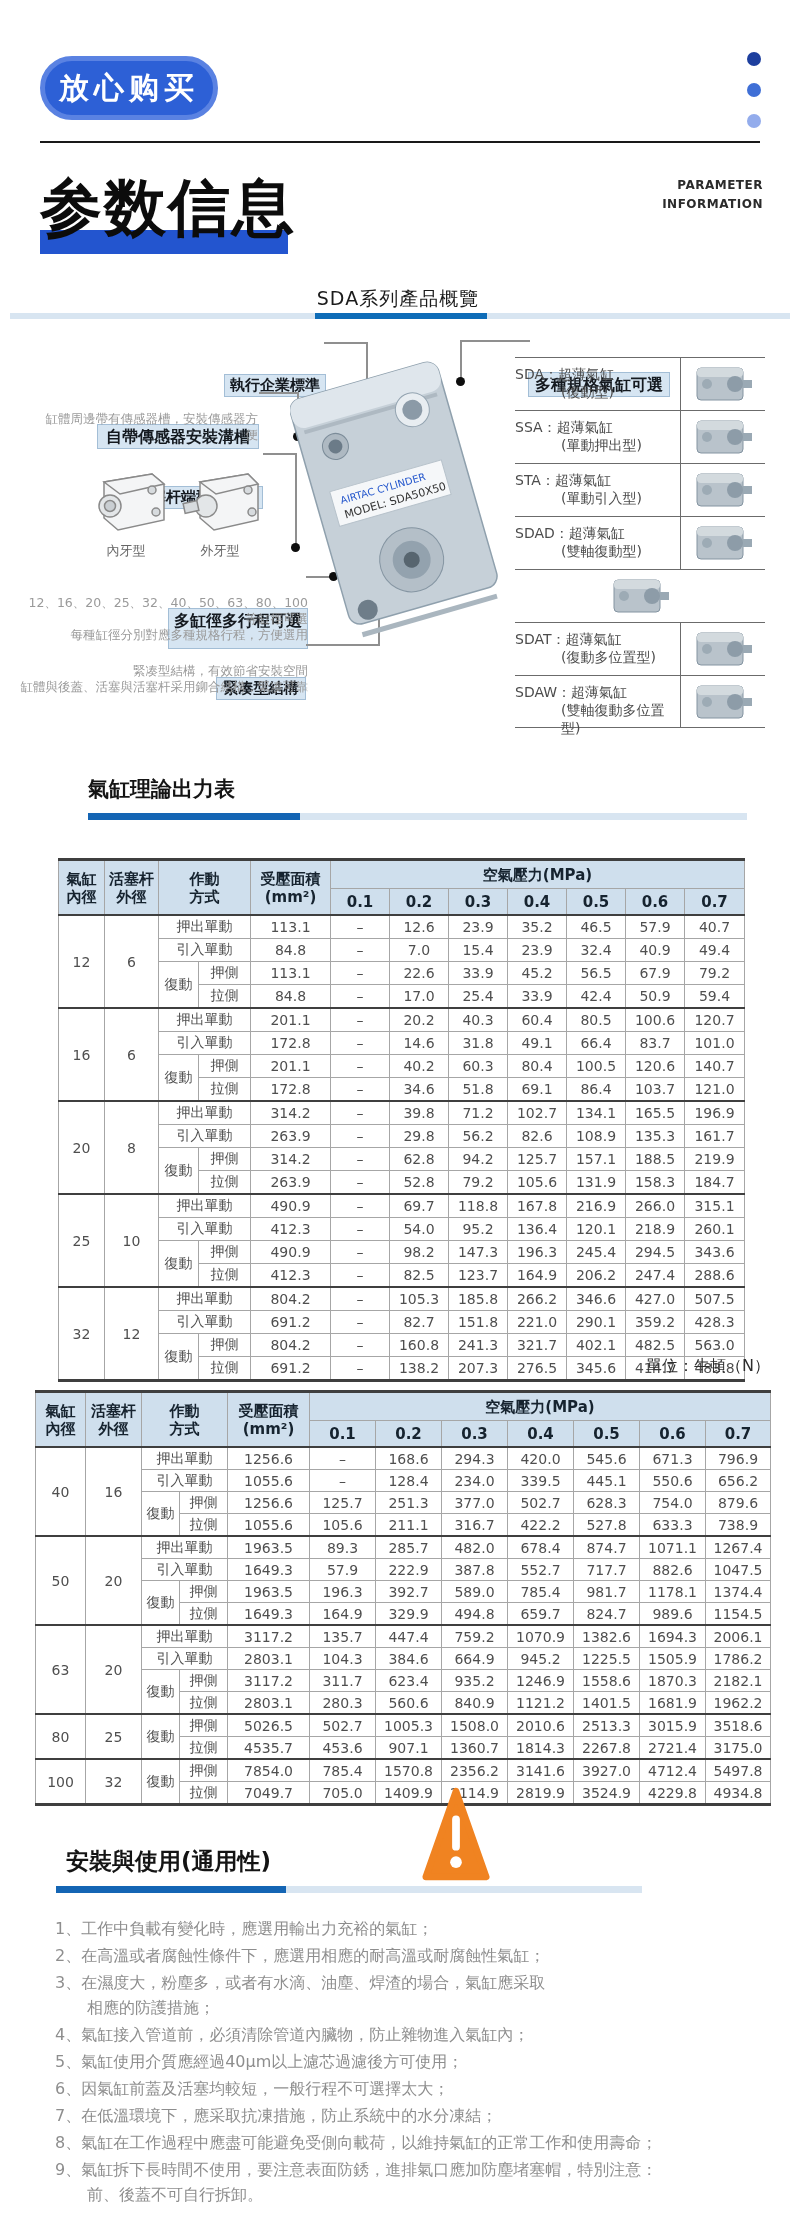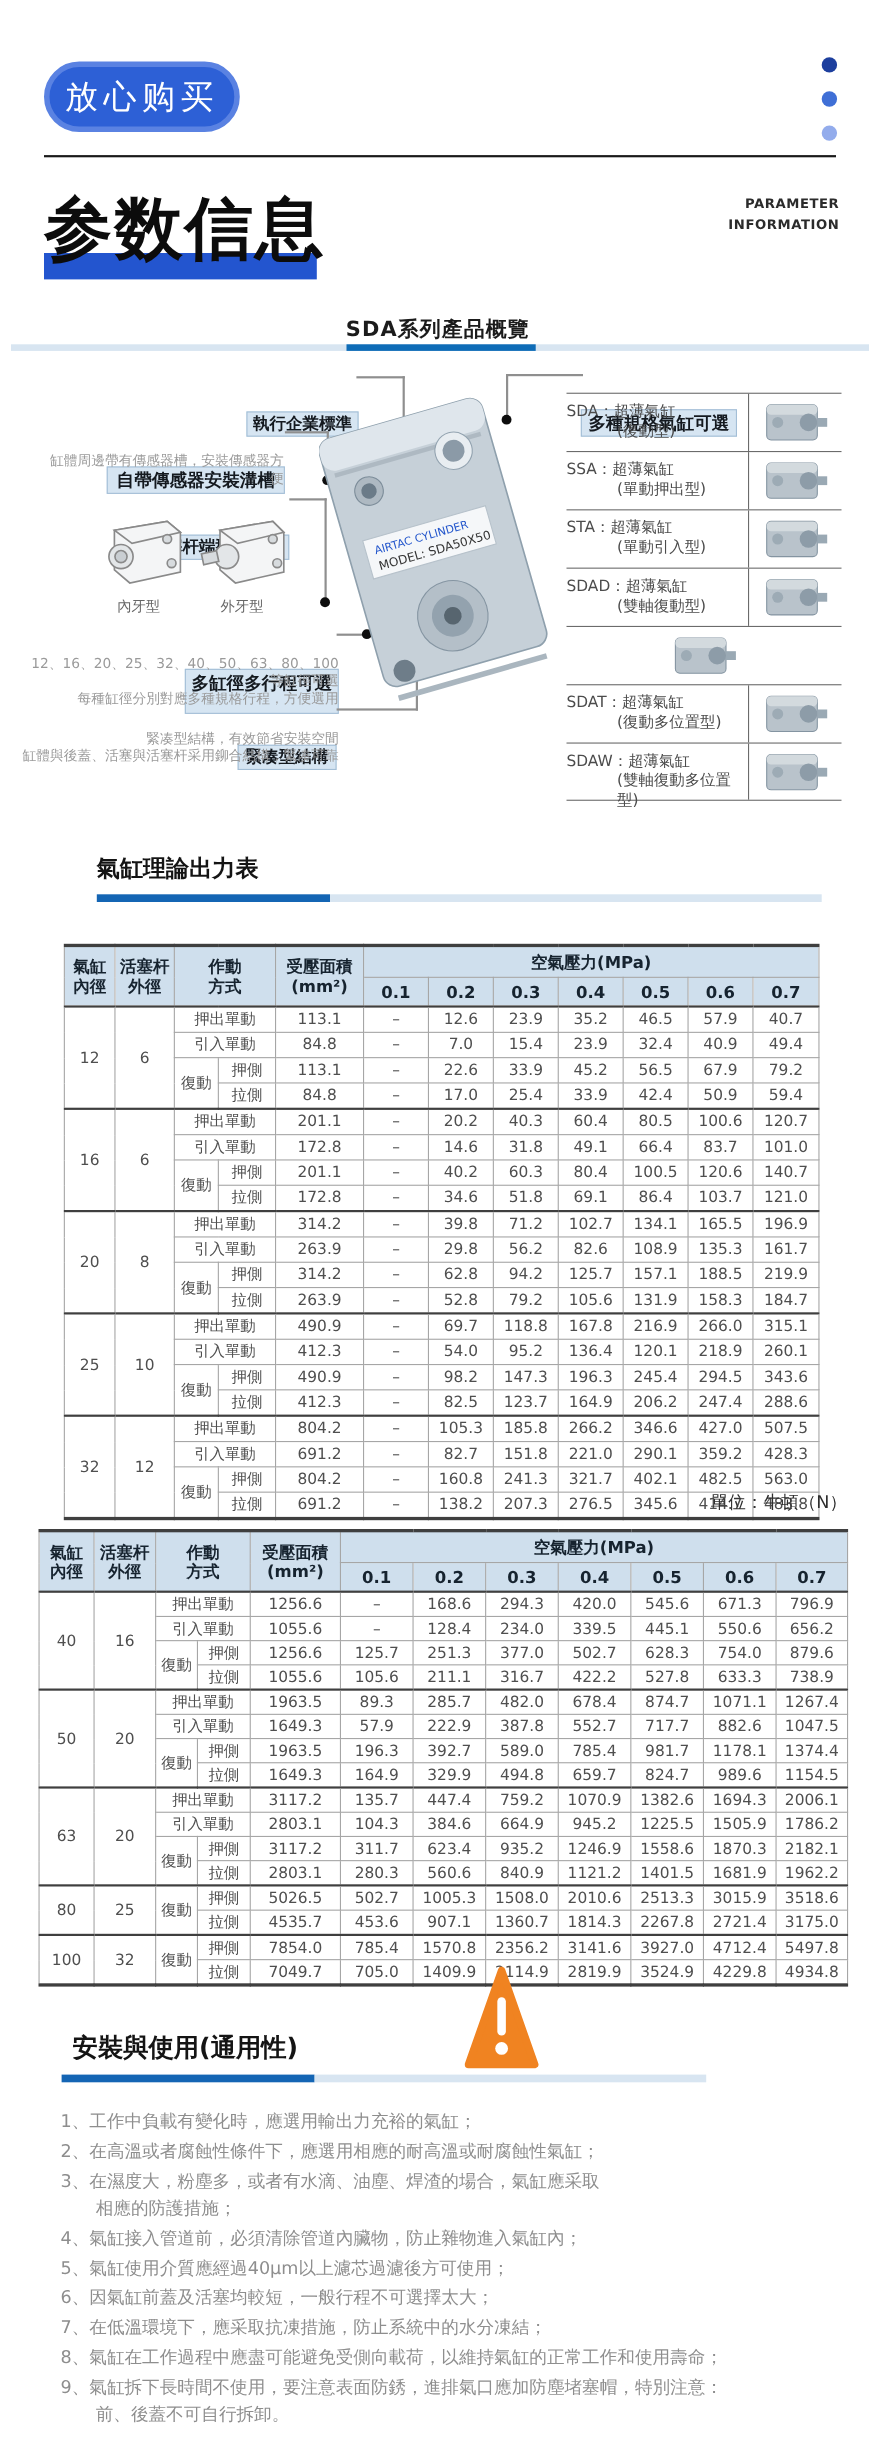--- a/index.html
+++ b/index.html
@@ -2,36 +2,36 @@
 <html><head>
 <meta charset="utf-8">
 <style>
   html,body{margin:0;padding:0;background:#ffffff;}
   body{width:800px;font-family:"DejaVu Sans","Liberation Sans",sans-serif;}
   .page{position:relative;width:800px;height:2233px;background:#fff;overflow:hidden;}
 
   
   .buy-badge{position:absolute;left:40px;top:56px;width:178px;height:64px;box-sizing:border-box;
     background:#2d60d6;border:5px solid #5a82e2;border-radius:36px;color:#fff;
-    font-size:30px;font-weight:normal;letter-spacing:5px;display:flex;align-items:center;justify-content:center;}
+    font-size:30px;font-weight:bold;letter-spacing:5px;display:flex;align-items:center;justify-content:center;}
   .dots{position:absolute;left:747px;top:52px;display:flex;flex-direction:column;gap:17px;}
   .dots span{width:14px;height:14px;border-radius:50%;}
 
   .top-rule{position:absolute;left:40px;top:141px;width:720px;height:2px;background:#191919;}
 
   
   .title-bar{position:absolute;left:40px;top:230px;width:248px;height:24px;background:#2355cf;}
   .page-title{position:absolute;left:40px;top:168px;margin:0;font-size:62px;line-height:80px;
     font-weight:900;color:#0c0c0c;letter-spacing:2px;z-index:2;}
   .subtitle{position:absolute;left:600px;top:176px;width:163px;text-align:right;
     font-size:12px;line-height:19px;color:#2b2b2b;letter-spacing:.5px;font-weight:bold;}
 
   
   .sda-title{position:absolute;left:0;top:286px;width:796px;text-align:center;
-    font-size:19px;font-weight:bold;color:#1b1b1b;letter-spacing:1px;}
+    font-size:19px;font-weight:normal;color:#1b1b1b;letter-spacing:1px;}
   .bar{position:absolute;height:6px;}
   .bar-light{background:#d8e5f1;}
   .bar-dark{background:#0e6cb7;}
   .sec-title{position:absolute;font-weight:bold;color:#141414;}
 
   
   .co{position:absolute;background:#d6e5f2;border:1px solid #a3bed6;color:#14191f;
     font-weight:bold;text-align:center;box-sizing:border-box;white-space:nowrap;margin-top:43px;}
   .co-standard{left:224px;top:331px;width:102px;height:23px;font-size:15px;line-height:21px;}
   .co-sensor{left:97px;top:381px;width:162px;height:25px;font-size:16px;line-height:23px;}

